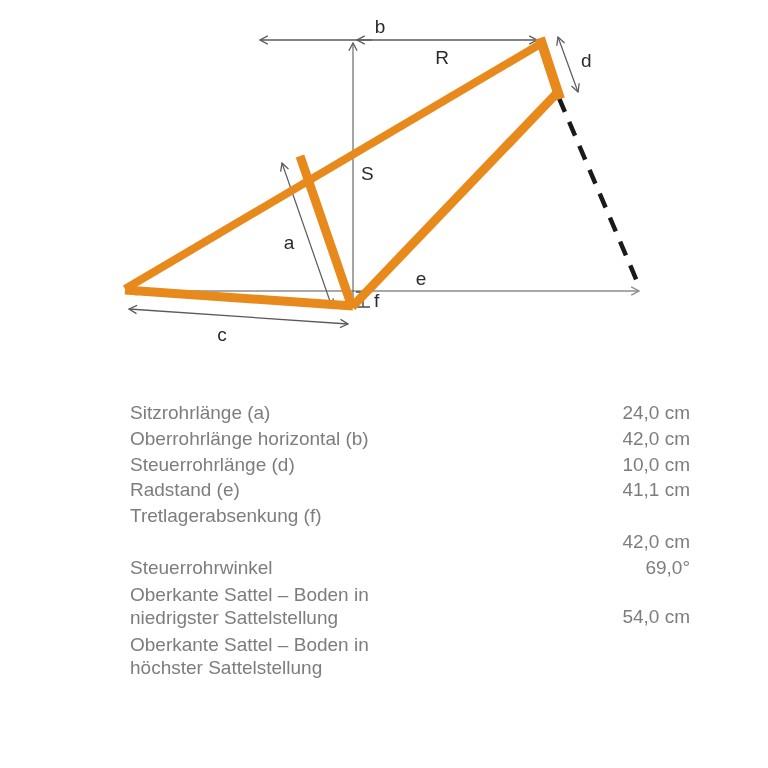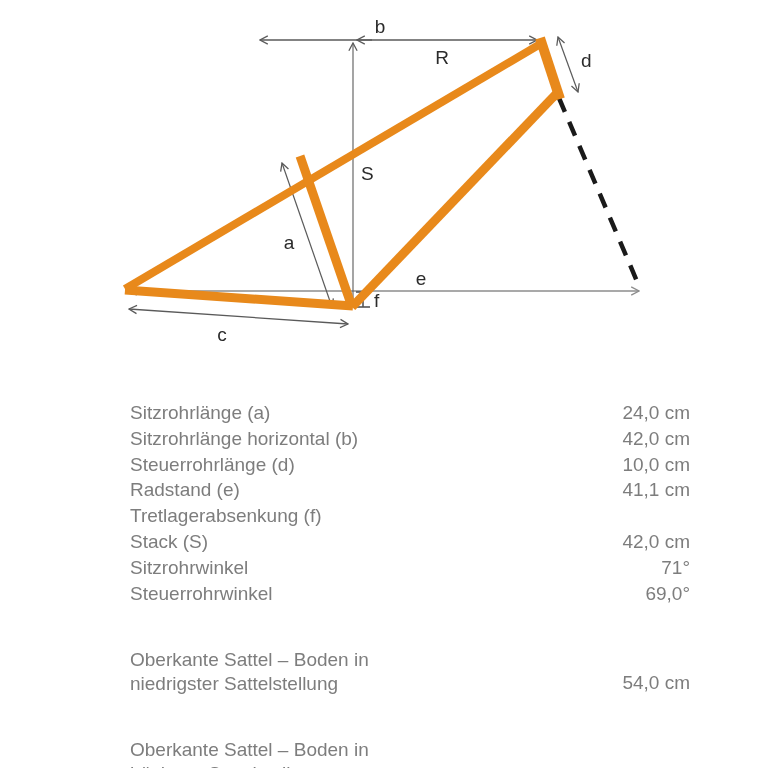--- a/index.html
+++ b/index.html
@@ -50,21 +50,20 @@
     flex: 1 1 auto;
     white-space: nowrap;
     text-align: right;
   }
   .spec-row.multi {
     margin-top: 2px;
   }
   .spec-row.multi .spec-label {
     line-height: 23.5px;
     padding-bottom: 1px;
-    margin-top: 40px;
   }
   .spec-row.multi .spec-value {
     padding-bottom: 1px;
     margin-left: 25px;
   }
 </style>
 </head>
 <body>
 
 <div class="canvas">
@@ -121,43 +120,38 @@
     </svg>
   </div>
 
   <div class="spec-table">
 
     <div class="spec-row">
       <div class="spec-label">Sitzrohrlänge (a)</div>
       <div class="spec-value">24,0 cm</div>
     </div>
     <div class="spec-row">
-      <div class="spec-label">Sitzrohrlänge horizontal (b)</div>
+      <div class="spec-label">Oberrohrlänge horizontal (b)</div>
       <div class="spec-value">42,0 cm</div>
     </div>
     <div class="spec-row">
       <div class="spec-label">Steuerrohrlänge (d)</div>
       <div class="spec-value">10,0 cm</div>
     </div>
     <div class="spec-row">
       <div class="spec-label">Radstand (e)</div>
       <div class="spec-value">41,1 cm</div>
     </div>
     <div class="spec-row">
       <div class="spec-label">Tretlagerabsenkung (f)</div>
     </div>
     <div class="spec-row">
     </div>
     <div class="spec-row">
-      <div class="spec-label">Stack (S)</div>
       <div class="spec-value">42,0 cm</div>
-    </div>
-    <div class="spec-row">
-      <div class="spec-label">Sitzrohrwinkel</div>
-      <div class="spec-value">71°</div>
     </div>
     <div class="spec-row">
       <div class="spec-label">Steuerrohrwinkel</div>
       <div class="spec-value">69,0°</div>
     </div>
     <div class="spec-row multi">
       <div class="spec-label">Oberkante Sattel – Boden in
 niedrigster Sattelstellung</div>
       <div class="spec-value">54,0 cm</div>
     </div>

